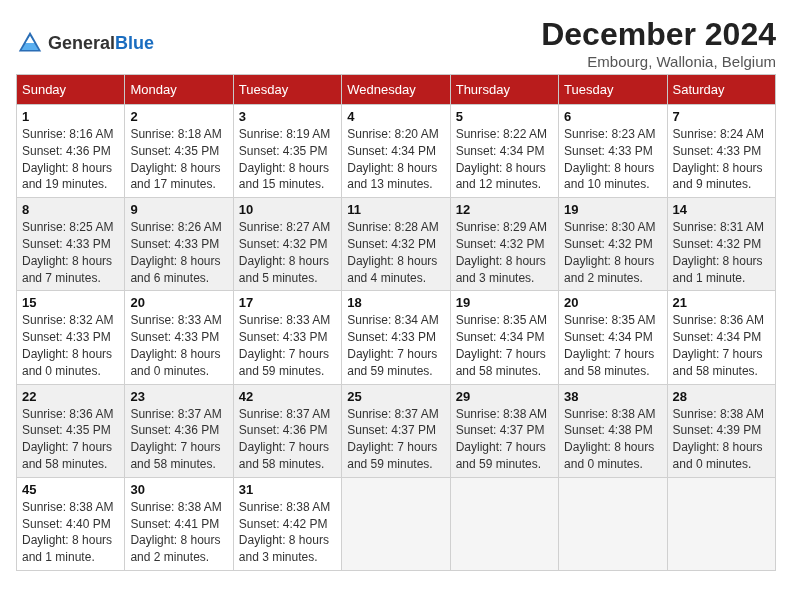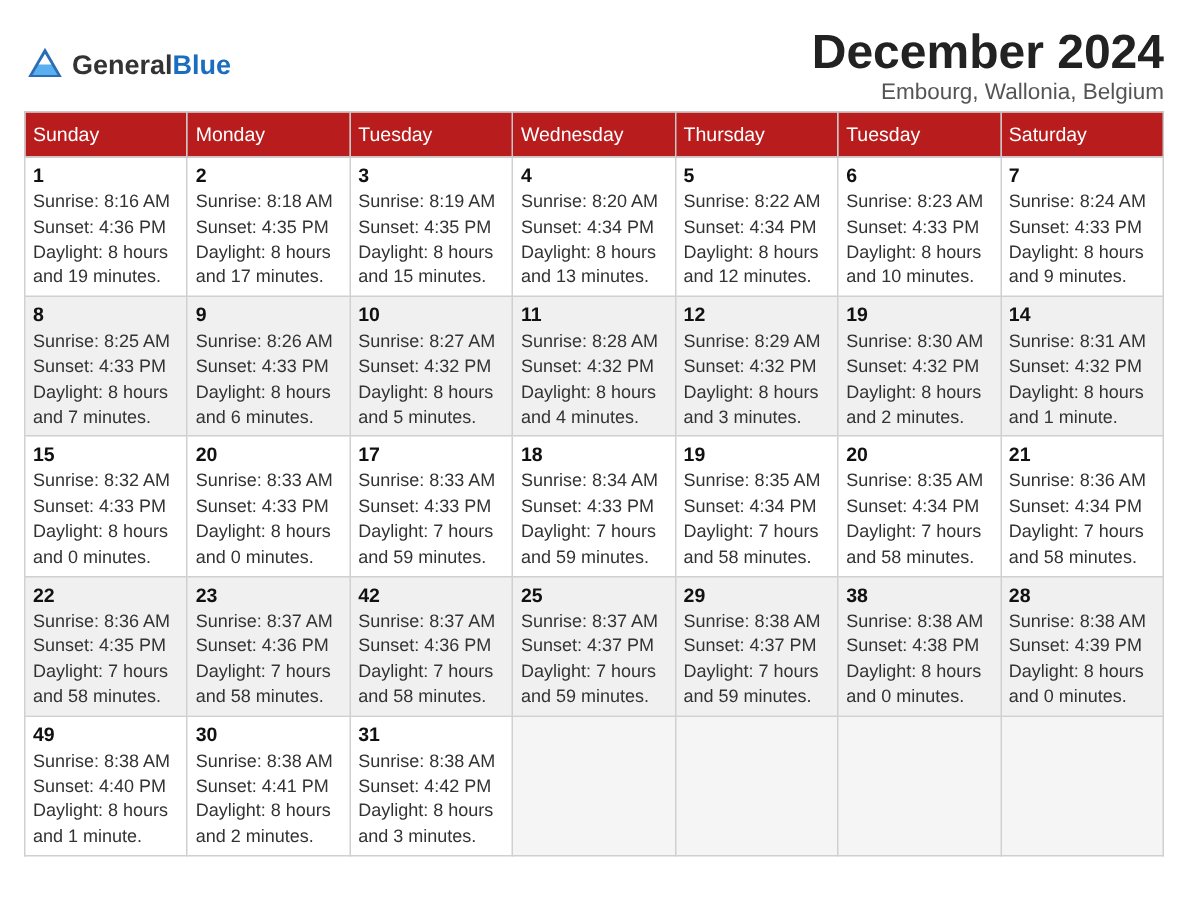--- a/index.html
+++ b/index.html
@@ -341,21 +341,21 @@
         <span class="day-number">28</span>
         <div class="day-detail">
           Sunrise: 8:38 AM<br>
           Sunset: 4:39 PM<br>
           Daylight: 8 hours and 0 minutes.
         </div>
       </td>
       </tr>
       <tr>
         <td>
-        <span class="day-number">49</span>
+        <span class="day-number">45</span>
         <div class="day-detail">
           Sunrise: 8:38 AM<br>
           Sunset: 4:40 PM<br>
           Daylight: 8 hours and 1 minute.
         </div>
       </td>
         <td>
         <span class="day-number">30</span>
         <div class="day-detail">
           Sunrise: 8:38 AM<br>

